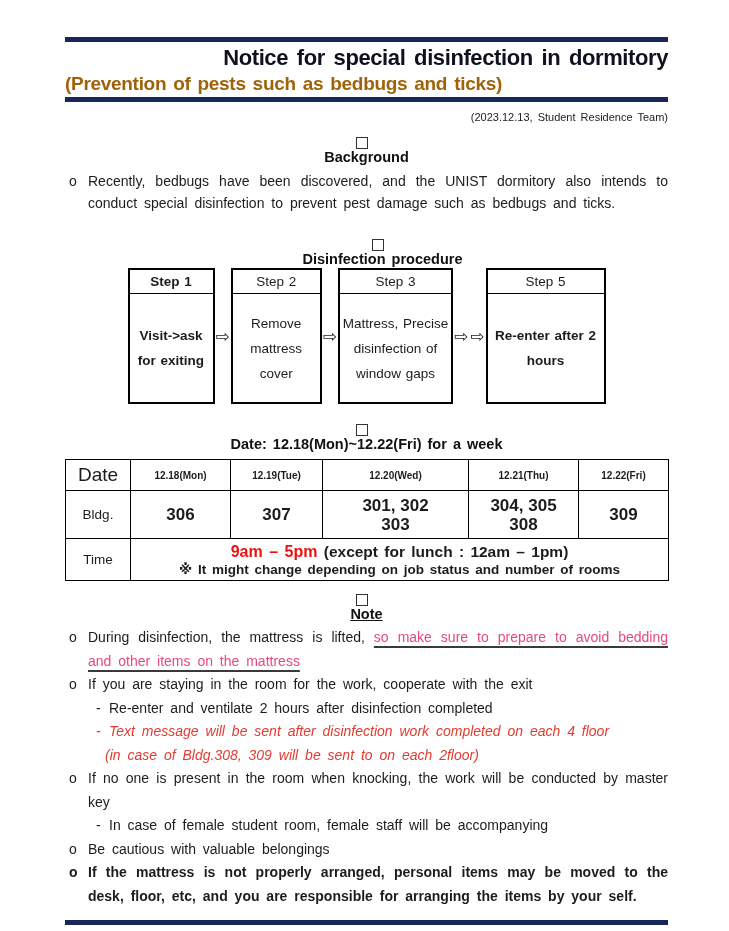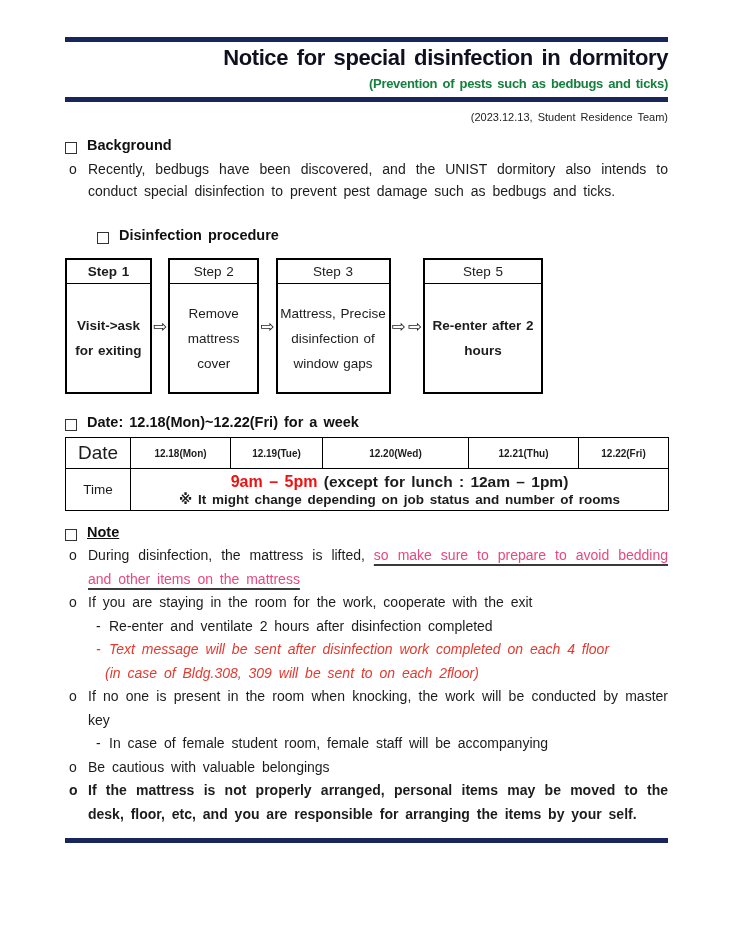--- a/index.html
+++ b/index.html
@@ -15,49 +15,50 @@
     padding:37px 61px 0 65px;
     position:relative;
   }
   .navy-bar{ height:5px; background:#19265c; }
   .title{
     text-align:right; font-weight:bold; color:#0f1020;
     font-size:22px; line-height:28px; letter-spacing:-0.4px; word-spacing:3px;
     margin-top:2px;
   }
   .subtitle{
-    text-align:right; font-weight:bold; color:#15803d;
-    font-size:13px; line-height:23px; letter-spacing:-0.3px; word-spacing:2px;
+    text-align:left; font-weight:bold; color:#a16207;
+    font-size:19px; line-height:23px; letter-spacing:-0.3px; word-spacing:2px;
   }
   .bar2{ margin-top:2px; }
   .attribution{
     text-align:right; font-size:11px; line-height:14px; margin-top:8px;
     color:#222; word-spacing:2px;
   }
   .section-heading{
-    display:flex; align-items:flex-end;
+    display:flex; align-items:center;
     font-weight:bold; font-size:14.5px; line-height:17px; color:#111;
     word-spacing:2px;
+    flex-direction:column;
   }
   .sq{
     display:inline-block; width:12px; height:12px;
     border:1.5px solid #333; margin-right:10px; flex:0 0 auto;
     background:#fff;
   }
   .bg-heading{ margin-top:13px; }
   .para{
     position:relative; margin-top:5px; padding-left:23px;
     font-size:14px; line-height:21.5px; text-align:justify; word-spacing:3px;
   }
   .para .bullet{ position:absolute; left:4px; top:0; }
 
   
   .proc-heading{ margin-top:25px;padding-left:32px; }
   .proc-row{
-    margin-top:14px; display:flex; justify-content:flex-start; align-items:stretch;
+    display:flex; justify-content:center; align-items:stretch;
   }
   .step-box{ border:2px solid #000; display:flex; flex-direction:column; }
   .w1{width:87px}.w2{width:91px}.w3{width:115px}.w4{width:105px}.w5{width:120px}
   .step-head{
     border-bottom:1.5px solid #000; text-align:center;
     font-size:13.5px; line-height:21px; padding:1px 0; word-spacing:1px;
   }
   .step-body{
     flex:1; display:flex; align-items:center; justify-content:center;
     text-align:center; font-size:13.5px; line-height:25px; padding:3px 2px;
@@ -167,20 +168,30 @@
     </colgroup>
     <tbody>
         <tr class="r-date">
       <td class="lab">Date</td>
       <td>12.18(Mon)</td>
       <td>12.19(Tue)</td>
       <td>12.20(Wed)</td>
       <td>12.21(Thu)</td>
       <td>12.22(Fri)</td>
     </tr>
+    <tr class="r-bldg">
+      <td class="lab">Bldg.</td>
+      <td>306</td>
+      <td>307</td>
+      <td>301, 302
+303</td>
+      <td>304, 305
+308</td>
+      <td>309</td>
+    </tr>
     <tr class="r-time">
       <td class="lab">Time</td>
       <td colspan="5">
         <div class="time-line1"><span class="time-red">9am – 5pm</span><span> (except for lunch : 12am – 1pm)</span></div>
         <div class="time-line2">※ It might change depending on job status and number of rooms</div>
       </td>
     </tr>
   </tbody>
     </table>
 

